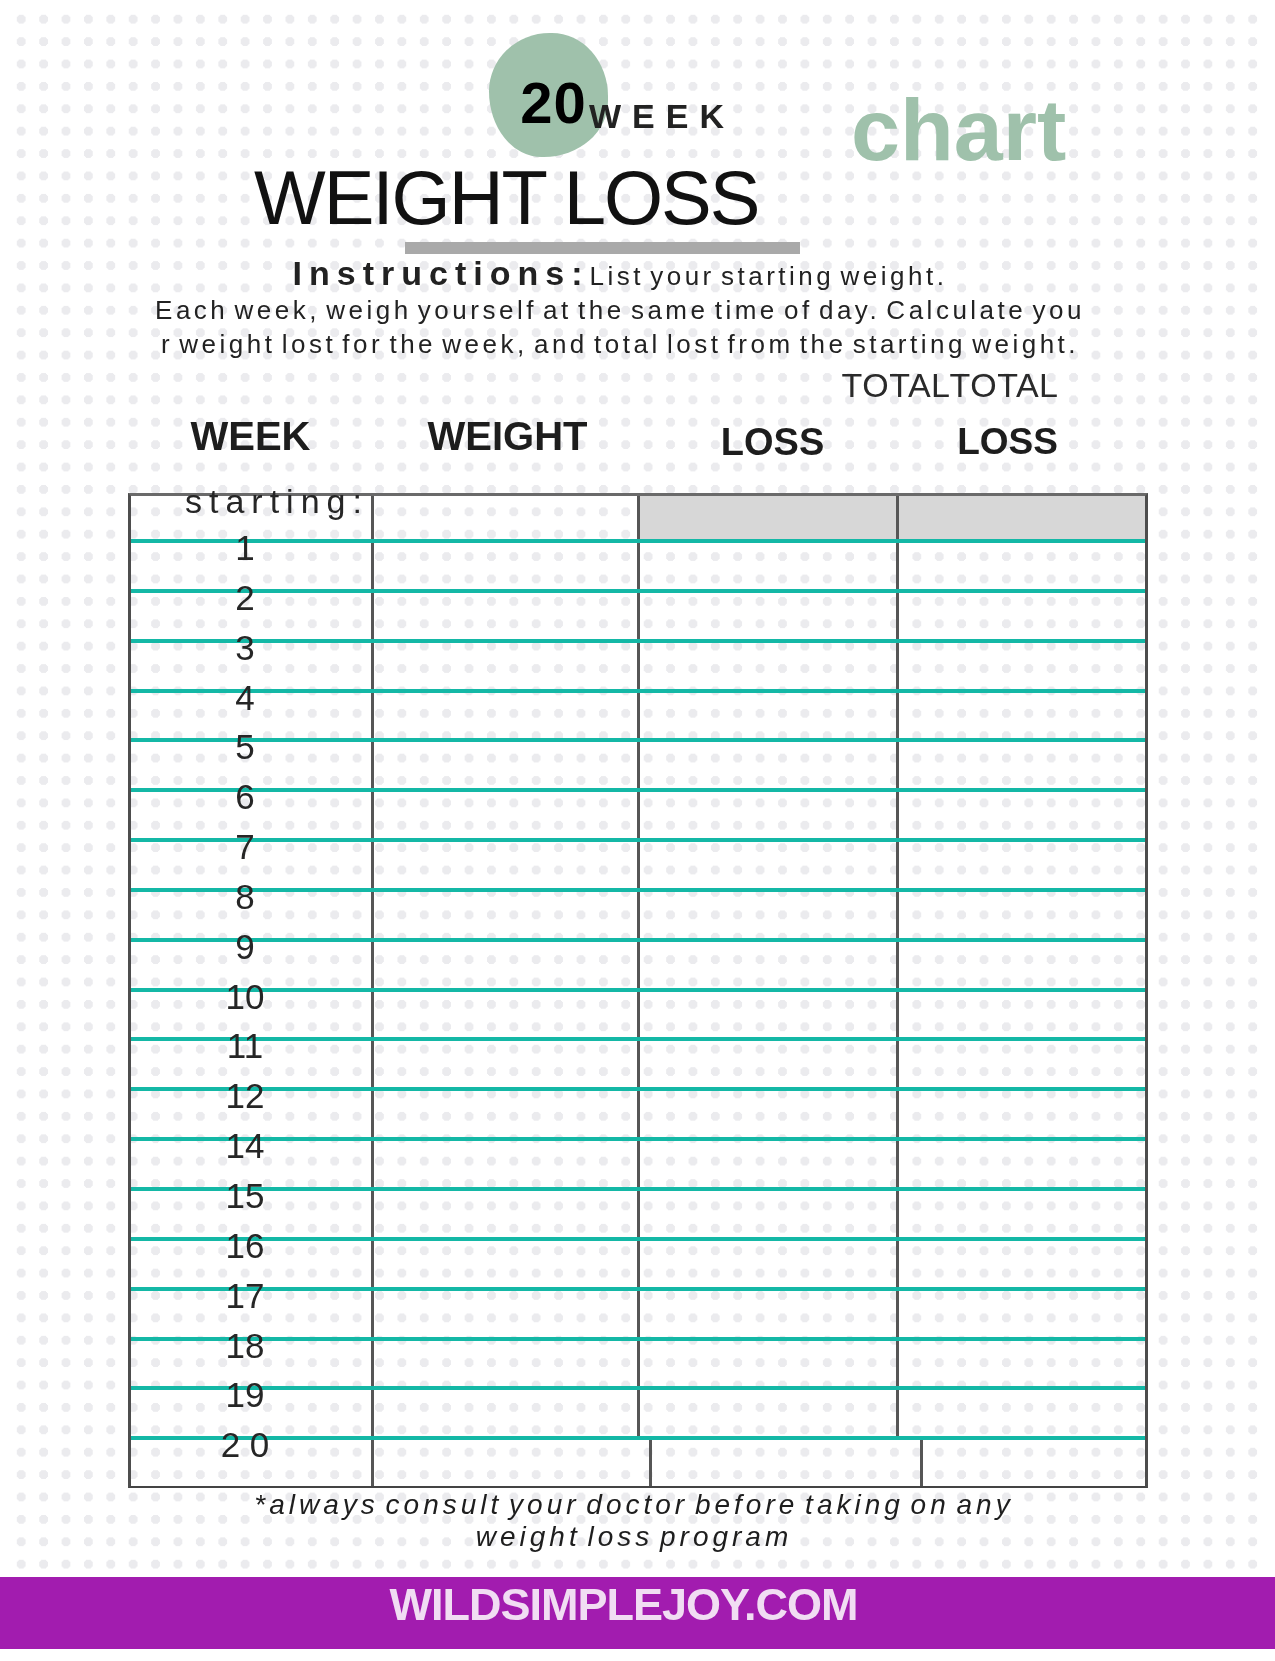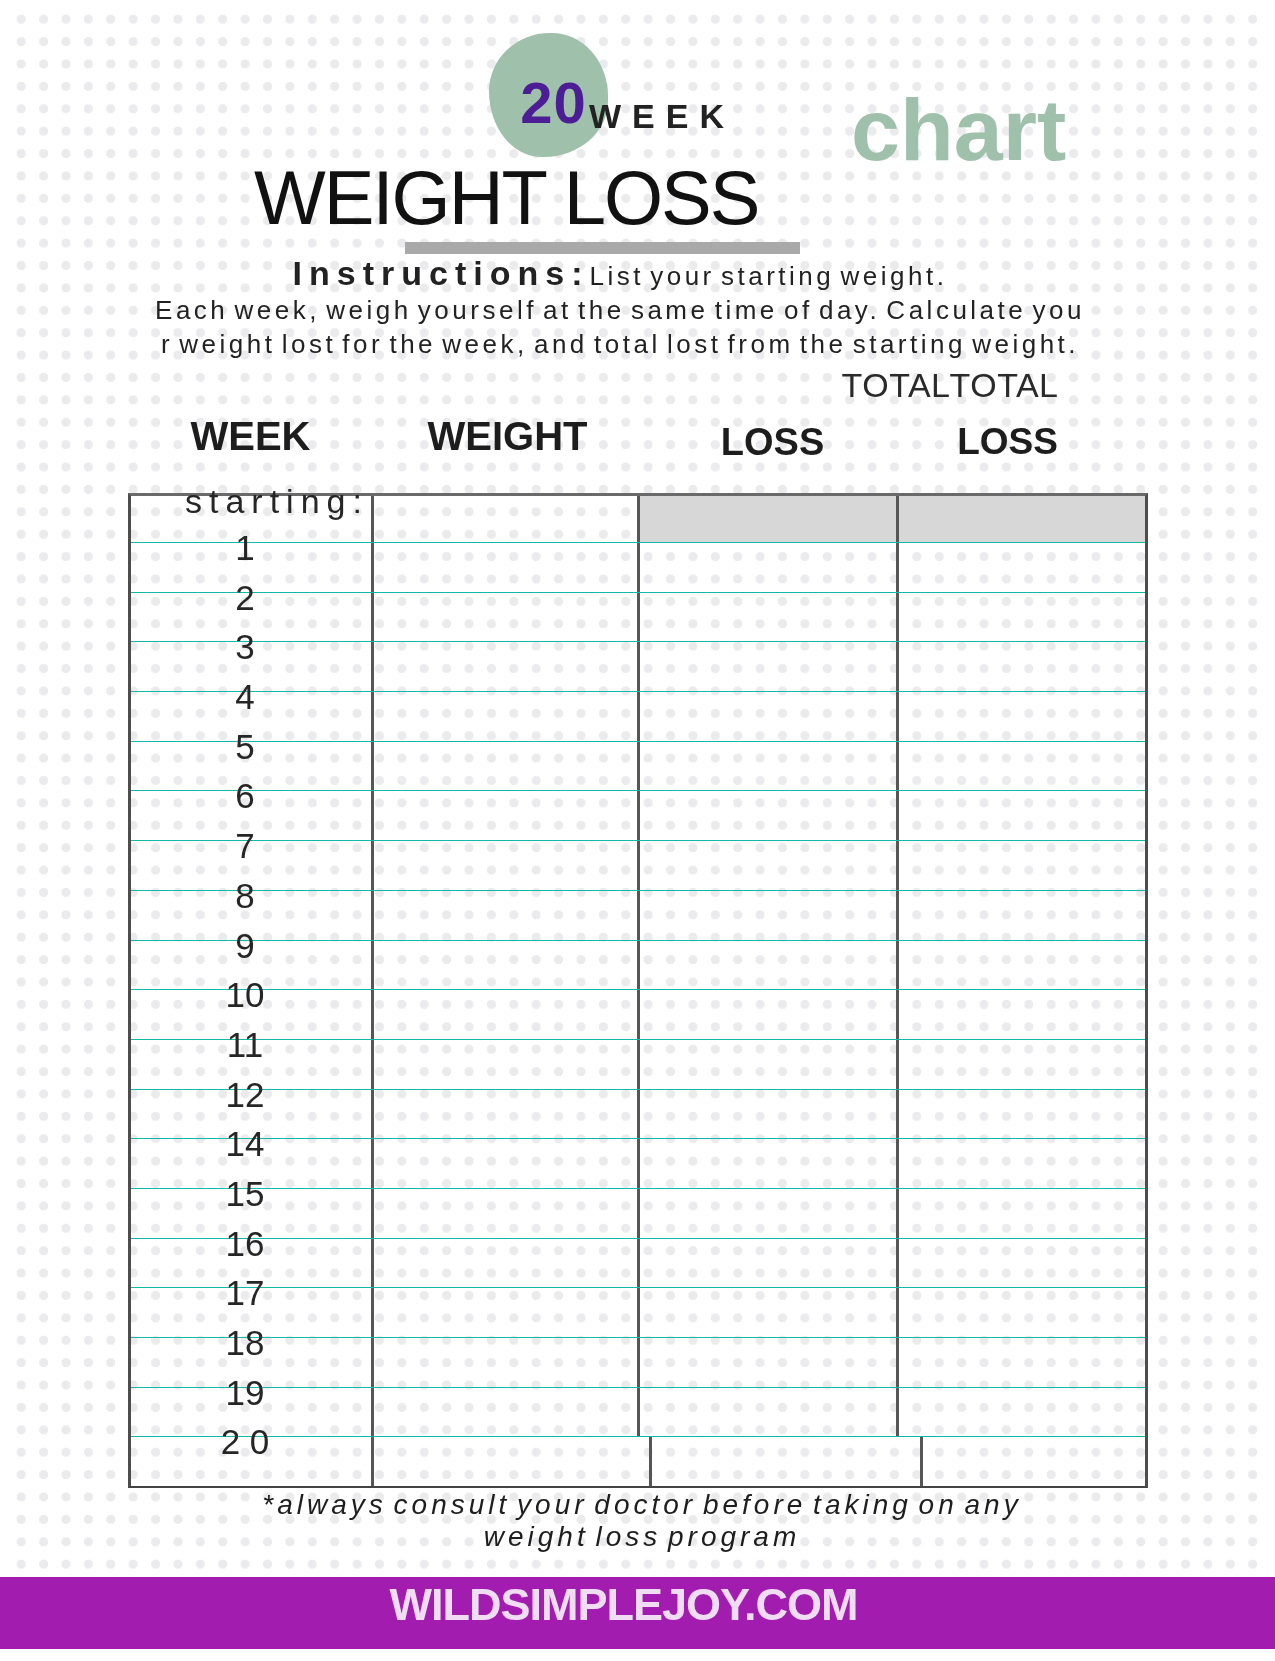--- a/index.html
+++ b/index.html
@@ -22,21 +22,21 @@
   
   .badge-circle {
     left:489px; top:33px; width:119px; height:124px;
     background:#9fc1ab;
     border-radius: 52% 48% 55% 45% / 48% 52% 46% 54%;
   }
   .badge-num {
     position:absolute; left:0; top:0; width:100%; height:100%;
     display:flex; align-items:center; justify-content:center;
     padding-top:14px; padding-left:10px;
-    font-size:58px; font-weight:bold; color:#4c1d95; letter-spacing:1px;
+    font-size:58px; font-weight:bold; color:#000000; letter-spacing:1px;
   }
   .badge-week {
     left:589px; top:97px; font-size:34px; font-weight:bold;
     letter-spacing:11px; color:#222;
   }
   .chart-word {
     left:851px; top:86px; font-size:88px; font-weight:bold; color:#9fc1ab;
     letter-spacing:0px; line-height:1;
   }
   .title {
@@ -66,21 +66,21 @@
   .ch-loss2  { left:885px; top:421px; width:245px; font-size:37px; }
 
   
   .wl-table {
     left:128px; top:493px; width:1020px; height:995px;
     display:flex; flex-direction:column;
     border-left:3px solid #4d4d4d; border-right:3px solid #4d4d4d;
     border-top:3px solid #6a6a6a; border-bottom:2px solid #444;
     z-index:1;
   }
-  .trow { display:flex; flex:1 1 0; border-bottom:1px solid #14b8a6; }
+  .trow { display:flex; flex:1 1 0; border-bottom:4px solid #14b8a6; }
   .trow.first { flex:0 0 47px; }
   .trow:last-child { border-bottom:none;gap:12px; }
   .tcell { position:relative; border-right:3px solid #565656; overflow:visible; }
   .tcell:last-child { border-right:none; }
   .c0 { width:243px; flex:none; }
   .c1 { width:266px; flex:none; }
   .c2 { width:259px; flex:none; }
   .c3 { flex:1; }
   .tcell.shaded { background:#d7d7d7; }
   .wk {
@@ -88,21 +88,21 @@
     font-size:35px; line-height:36px; color:#262626; position:relative; z-index:3;
     white-space:nowrap;
   }
   .wk.start-label {
     text-align:left; padding-left:54px; padding-right:0;
     font-size:34px; letter-spacing:7px;
   }
 
   
   .footnote {
-    left:132px; top:1489px; width:1020px; text-align:center;
+    left:124px; top:1489px; width:1020px; text-align:center;
     font-style:italic; color:#1e1e1e;
   }
   .footnote div { font-size:28px; line-height:32px; letter-spacing:4px; word-spacing:-5px; white-space:nowrap; }
 
   
   .footer-bar {
     left:0; top:1577px; width:1275px; height:72px; background:#a21caf;
     text-align:center; z-index:2;
   }
   .footer-site {

